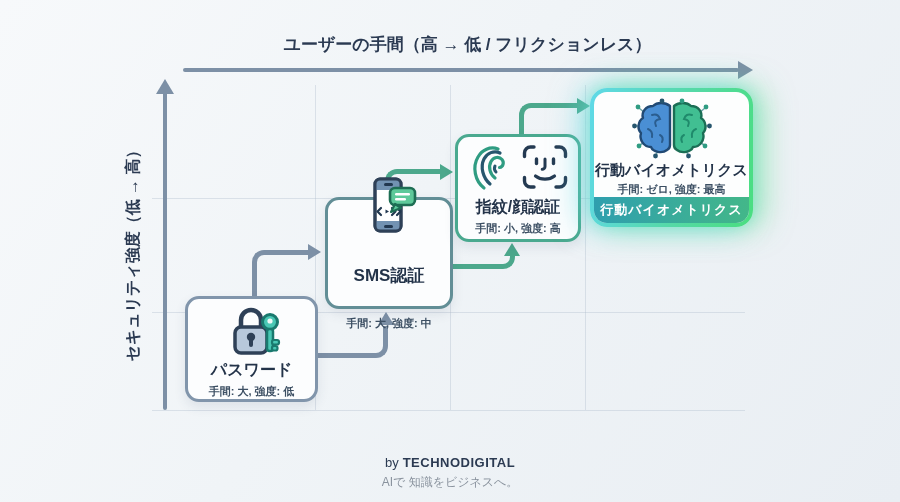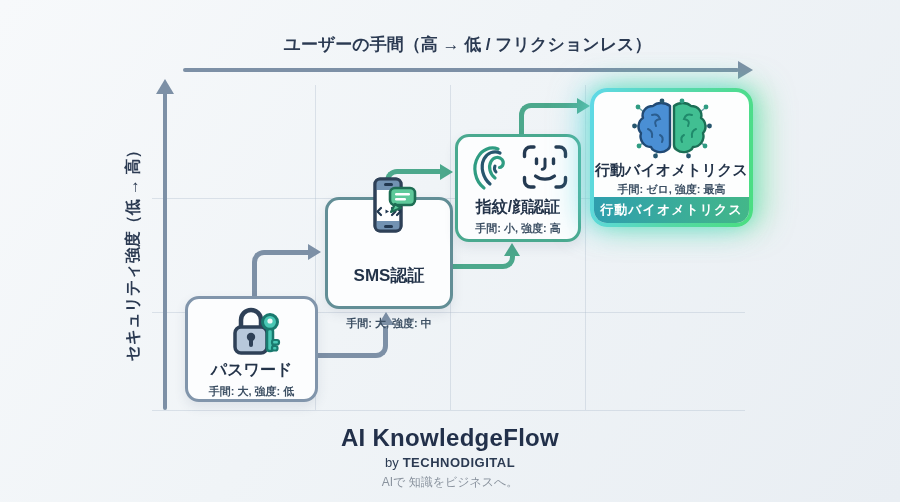--- a/index.html
+++ b/index.html
@@ -205,19 +205,18 @@
               <circle cx="56.5" cy="59" r="2.4" fill="#27566e"></circle>
           </g>
         </svg>
       </span>
       <span class="title">行動バイオメトリクス</span>
       <span class="subtitle">手間: ゼロ, 強度: 最高</span>
       <div class="badge">行動バイオメトリクス</div>
     </div>
   </div>
 
-  <div class="footer-title">AI KnowledgeFlow</div>
   <div class="footer-byline">
     <span class="by">by</span><span class="brand">TECHNODIGITAL</span>
   </div>
   <div class="footer-tagline">AIで 知識をビジネスへ。</div>
 
 </div>
 
 </body></html>

